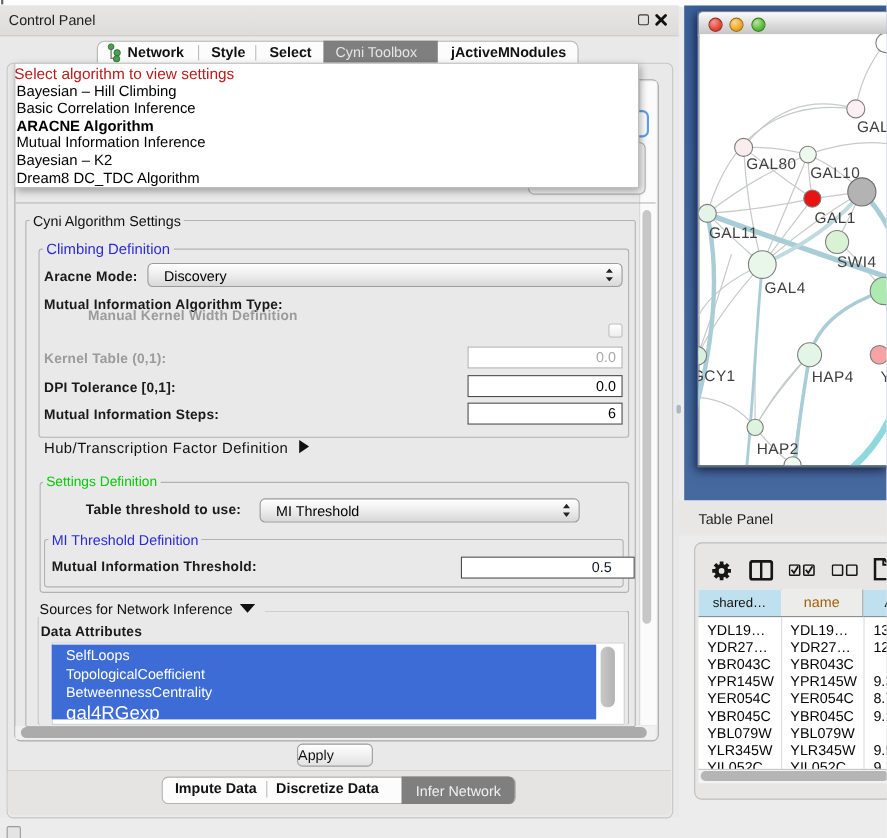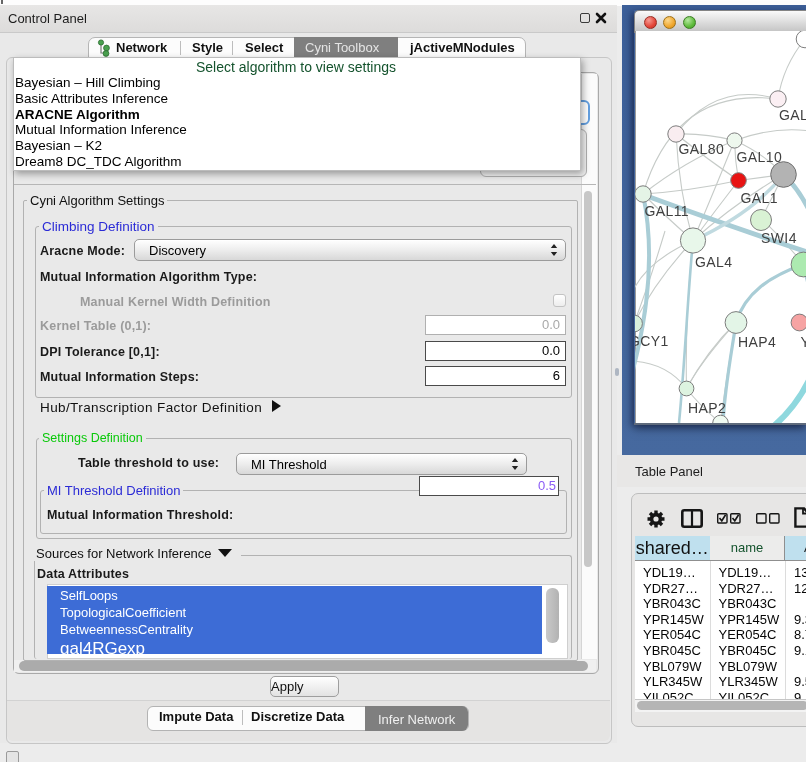--- a/index.html
+++ b/index.html
@@ -75,21 +75,21 @@
 <div class="combo" style="left:134px;top:239px;width:430px;">
   <span>Discovery</span>
   <svg class="carr" viewBox="0 0 8 12">
         <path d="M4 0 L7.2 4 L0.8 4 Z" fill="#222"></path>
         <path d="M4 12 L7.2 8 L0.8 8 Z" fill="#222"></path>
       </svg>
 </div>
 
 <div class="lbl" style="left:40px;top:270px;">Mutual Information Algorithm Type:</div>
 
-<div class="lblg" style="left:40px;top:295px;padding-left:40px;">Manual Kernel Width Definition</div>
+<div class="lblg" style="left:40px;top:280px;padding-left:40px;">Manual Kernel Width Definition</div>
 <div class="abs" style="left:553px;top:294px;width:11px;height:11px;border:1px solid #c3c3c3;border-radius:3px;background:linear-gradient(#ffffff,#ededed);"></div>
 
 <div class="lblg" style="left:40px;top:319px;">Kernel Table (0,1):</div>
 <div class="tf" style="left:425px;top:315px;width:134px;border:1px solid #b0b0b0;color:#a8a8a8;padding-right:5px;">0.0</div>
 
 <div class="lbl" style="left:40px;top:345px;">DPI Tolerance [0,1]:</div>
 <div class="tf" style="left:425px;top:341px;width:134px;border:1px solid #4a4a4a;color:#000;padding-right:5px;">0.0</div>
 
 <div class="lbl" style="left:40px;top:370px;">Mutual Information Steps:</div>
 <div class="tf" style="left:425px;top:366px;width:134px;border:1px solid #4a4a4a;color:#000;padding-right:5px;">6</div>
@@ -105,39 +105,39 @@
   <span>MI Threshold</span>
   <svg class="carr" viewBox="0 0 8 12">
         <path d="M4 0 L7.2 4 L0.8 4 Z" fill="#222"></path>
         <path d="M4 12 L7.2 8 L0.8 8 Z" fill="#222"></path>
       </svg>
 </div>
 
 <div class="group" style="left:40px;top:490px;width:525px;height:42px;"></div>
 <div class="gtitle" style="left:44px;top:483px;color:#2b2bd6;">MI Threshold Definition</div>
 <div class="lbl" style="left:47px;top:508px;">Mutual Information Threshold:</div>
-<div class="tf" style="left:419px;top:476px;width:136px;border:1px solid #4a4a4a;color:#8b5cf6;padding-right:2px;">0.5</div>
+<div class="tf" style="left:419px;top:506px;width:136px;border:1px solid #4a4a4a;color:#0f172a;padding-right:20px;">0.5</div>
 
 <div class="group" style="left:34px;top:555px;width:536px;height:103px;border-bottom:none;"></div>
 <div class="gtitle" style="left:33px;top:546px;padding-right:29px;">Sources for Network Inference</div>
 <div class="abs" style="left:218px;top:549px;width:0;height:0;border-top:8px solid #111;border-left:7px solid transparent;border-right:7px solid transparent;"></div>
 
 <div class="lbl" style="left:37px;top:567px;">Data Attributes</div>
 <div class="abs" style="left:47px;top:584px;width:519px;height:73px;background:#fff;border:1px solid #cfcfcf;"></div>
 <div class="abs" style="left:47px;top:586px;width:495px;height:68px;background:#3d6cd6;"></div>
 <div class="abs" style="left:60px;top:588px;font-size:13px;color:#fff;">SelfLoops</div>
 <div class="abs" style="left:60px;top:605px;font-size:13px;color:#fff;">TopologicalCoefficient</div>
 <div class="abs" style="left:60px;top:622px;font-size:13px;color:#fff;">BetweennessCentrality</div>
 <div class="abs" style="left:60px;top:639px;font-size:17px;color:#fff;">gal4RGexp</div>
 <div class="abs" style="left:546px;top:588px;width:13px;height:55px;background:linear-gradient(90deg,#c9c9c9,#b2b2b2);border-radius:6px;"></div>
 
 <div class="abs" style="left:13px;top:57px;width:566px;height:112px;background:#fff;border:1px solid #bcbcbc;box-shadow:2px 3px 7px rgba(0,0,0,0.35);"></div>
-<div class="abs" style="left:13px;top:59px;width:566px;height:14px;font-size:14px;color:#14532d;text-align:center;">Select algorithm to view settings</div>
+<div class="abs" style="left:13px;top:59px;width:566px;height:14px;font-size:14px;color:#b91c1c;">Select algorithm to view settings</div>
 <div class="pitem" style="top:75px;">Bayesian – Hill Climbing</div>
-<div class="pitem" style="top:90.5px;">Basic Attributes Inference</div>
+<div class="pitem" style="top:90.5px;">Basic Correlation Inference</div>
 <div class="pitem" style="top:106.5px;font-weight:bold;">ARACNE Algorithm</div>
 <div class="pitem" style="top:122px;">Mutual Information Inference</div>
 <div class="pitem" style="top:138px;">Bayesian – K2</div>
 <div class="pitem" style="top:153.5px;">Dream8 DC_TDC Algorithm</div>
 
 <div class="abs" style="left:270px;top:676px;width:67px;height:19px;border:1px solid #9e9e9e;border-radius:5px;background:linear-gradient(#ffffff,#e2e2e2);font-size:13px;line-height:19px;color:#111;">Apply</div>
 
 <div class="abs" style="left:7px;top:700px;width:603px;height:1px;background:#d2d2d2;"></div>
 <div class="abs" style="left:7px;top:701px;width:603px;height:40px;background:#e5e4e3;border-radius:0 0 6px 6px;"></div>
 
@@ -265,22 +265,22 @@
 <svg class="abs" style="left:755.5px;top:512.5px;" width="25" height="11" viewBox="0 0 25 11">
  <rect x="0.7" y="0.7" width="9.3" height="9.3" rx="1" fill="none" stroke="#161616" stroke-width="1.4"></rect>
  <rect x="13.7" y="0.7" width="9.3" height="9.3" rx="1" fill="none" stroke="#161616" stroke-width="1.4"></rect>
 </svg>
 <svg class="abs" style="left:794px;top:507px;" width="12" height="21" viewBox="0 0 12 21">
  <path d="M1.4 1.4 L10 1.4 L14 6 L14 19.6 L1.4 19.6 Z" fill="none" stroke="#161616" stroke-width="2.4"></path>
  <path d="M9 1.4 L9 6.5 L14 6.5" fill="none" stroke="#161616" stroke-width="1.8"></path>
 </svg>
 
 <div class="abs" style="left:635px;top:536px;width:171px;height:163px;background:#ffffff;"></div>
-<div class="abs" style="left:635px;top:536px;width:74.5px;height:24px;background:#bfe0ee;border-right:1px solid #8f8f8f;border-bottom:1px solid #8f8f8f;font-size:18px;text-align:center;line-height:24px;color:#111;">shared…</div>
-<div class="abs" style="left:710px;top:536px;width:74px;height:24px;background:#ececeb;border-right:1px solid #8f8f8f;border-bottom:1px solid #8f8f8f;font-size:13px;text-align:center;line-height:24px;color:#14532d;">name</div>
+<div class="abs" style="left:635px;top:536px;width:74.5px;height:24px;background:#bfe0ee;border-right:1px solid #8f8f8f;border-bottom:1px solid #8f8f8f;font-size:12px;text-align:center;line-height:24px;color:#111;">shared…</div>
+<div class="abs" style="left:710px;top:536px;width:74px;height:24px;background:#ececeb;border-right:1px solid #8f8f8f;border-bottom:1px solid #8f8f8f;font-size:13px;text-align:center;line-height:24px;color:#a16207;">name</div>
 <div class="abs" style="left:785px;top:536px;width:21px;height:24px;background:#bfe0ee;border-bottom:1px solid #8f8f8f;font-size:13px;line-height:24px;color:#111;padding-left:19px;overflow:hidden;">A</div>
 <div class="abs" style="left:709.5px;top:561px;width:1px;height:138px;background:#dcdcdc;"></div>
 <div class="abs" style="left:785px;top:561px;width:1px;height:138px;background:#dcdcdc;"></div>
 <div class="abs" style="left:635px;top:561px;width:171px;height:138px;overflow:hidden;font-size:13px;color:#060606;">
  <div style="position:absolute;top:4px;left:8px;">YDL19…</div>
       <div style="position:absolute;top:4px;left:83.5px;">YDL19…</div>
       <div style="position:absolute;top:4px;left:159px;">13.</div>
  <div style="position:absolute;top:19.6px;left:8px;">YDR27…</div>
       <div style="position:absolute;top:19.6px;left:83.5px;">YDR27…</div>
       <div style="position:absolute;top:19.6px;left:159px;">12.</div>

